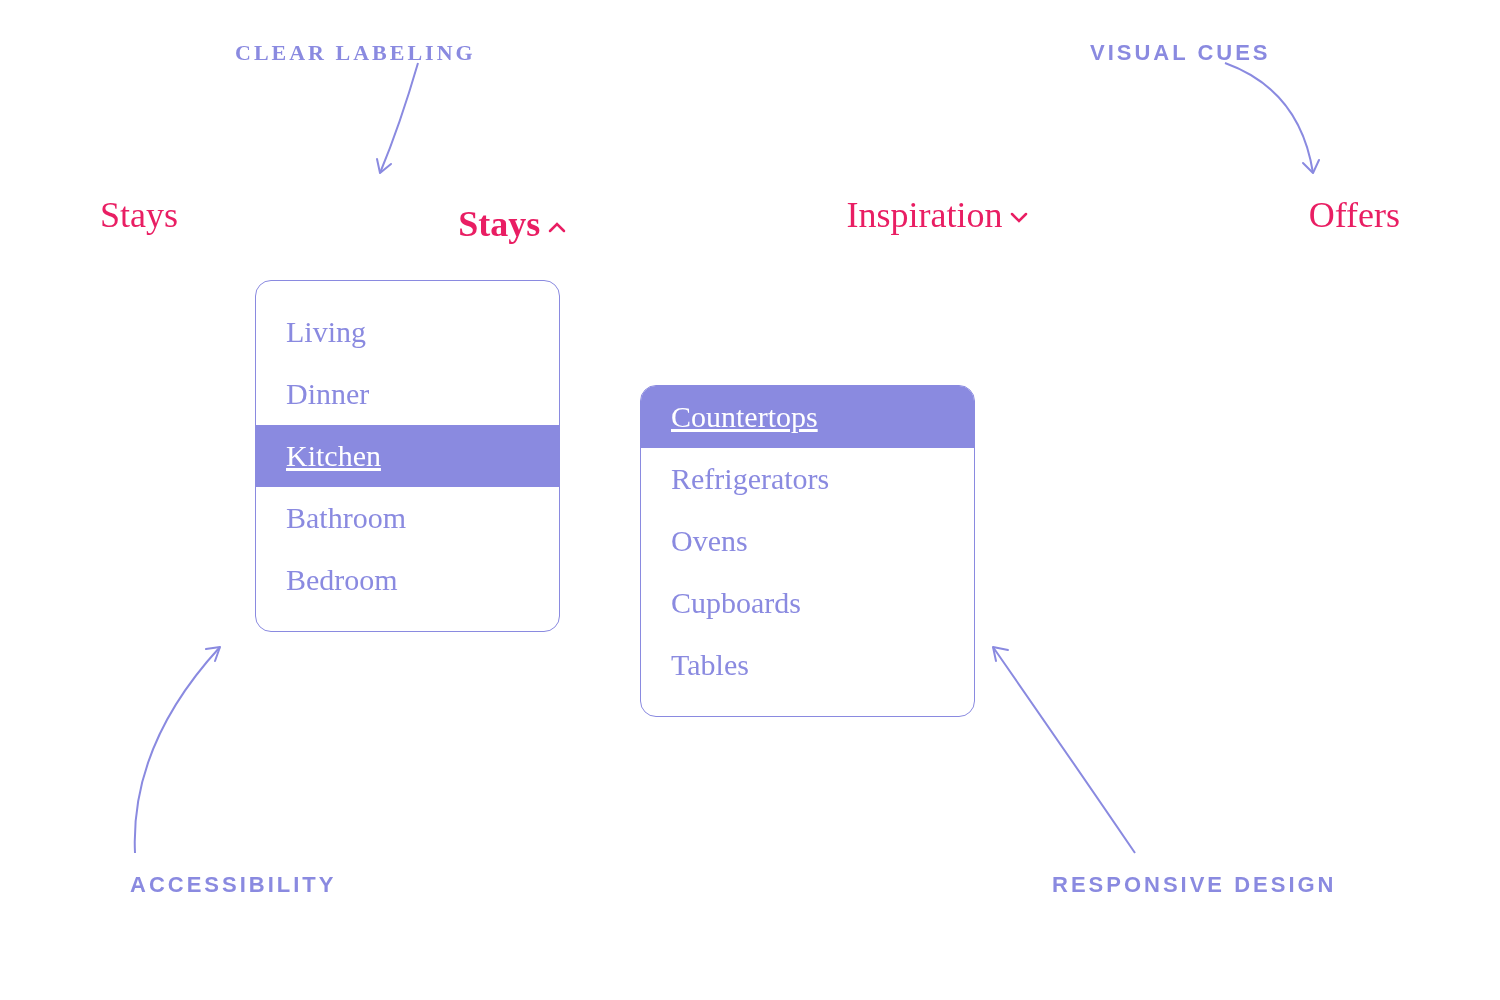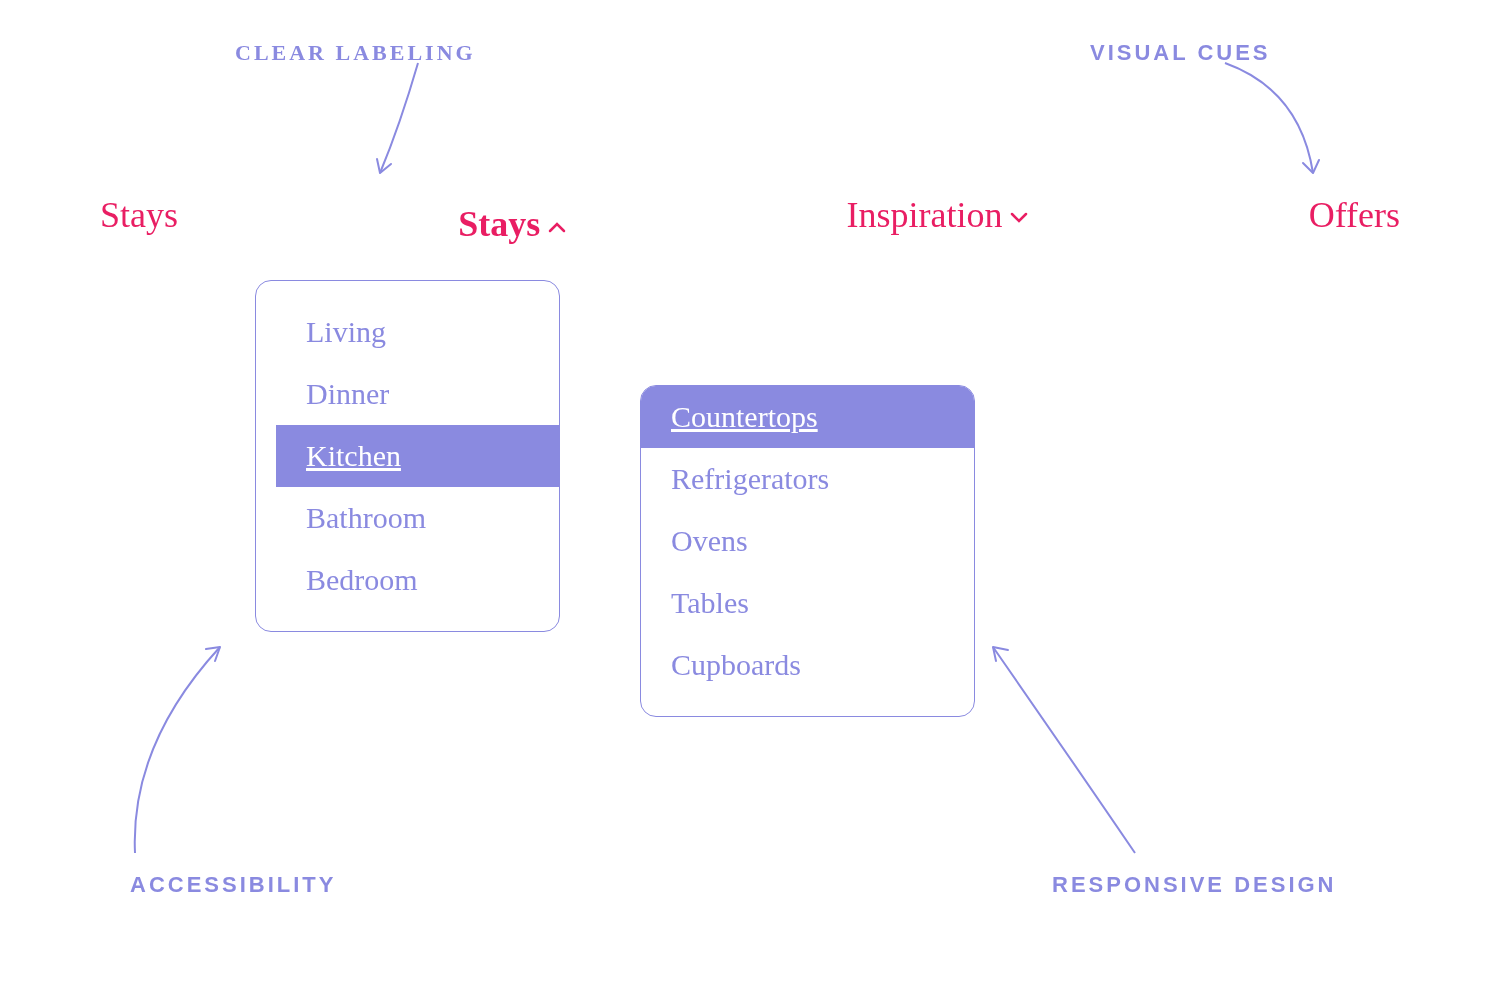--- a/index.html
+++ b/index.html
@@ -62,21 +62,20 @@
       position: absolute;
       background: #ffffff;
       border: 1.5px solid #8a8ae0;
       border-radius: 16px;
       overflow: hidden;
     }
     .dropdown.primary {
       top: 280px;
       left: 255px;
       width: 305px;
-      padding-left: 20px;
     }
     .dropdown.primary::before {
       content: "";
       position: absolute;
       top: -10px;
       left: 130px;
       width: 16px;
       height: 16px;
       background: #ffffff;
       border-left: 1.5px solid #8a8ae0;
@@ -178,18 +177,18 @@
       <div class="dropdown-item">Bathroom</div>
       <div class="dropdown-item">Bedroom</div>
     </div>
   </div>
 
   <div class="dropdown secondary">
     <div class="dropdown-inner">
       <div class="dropdown-item highlighted" style="border-top-left-radius:14px; border-top-right-radius:14px;">Countertops</div>
       <div class="dropdown-item">Refrigerators</div>
       <div class="dropdown-item">Ovens</div>
+      <div class="dropdown-item">Cupboards</div>
       <div class="dropdown-item">Tables</div>
-      <div class="dropdown-item">Cupboards</div>
     </div>
   </div>
 
 </div>
 
 </body></html>

